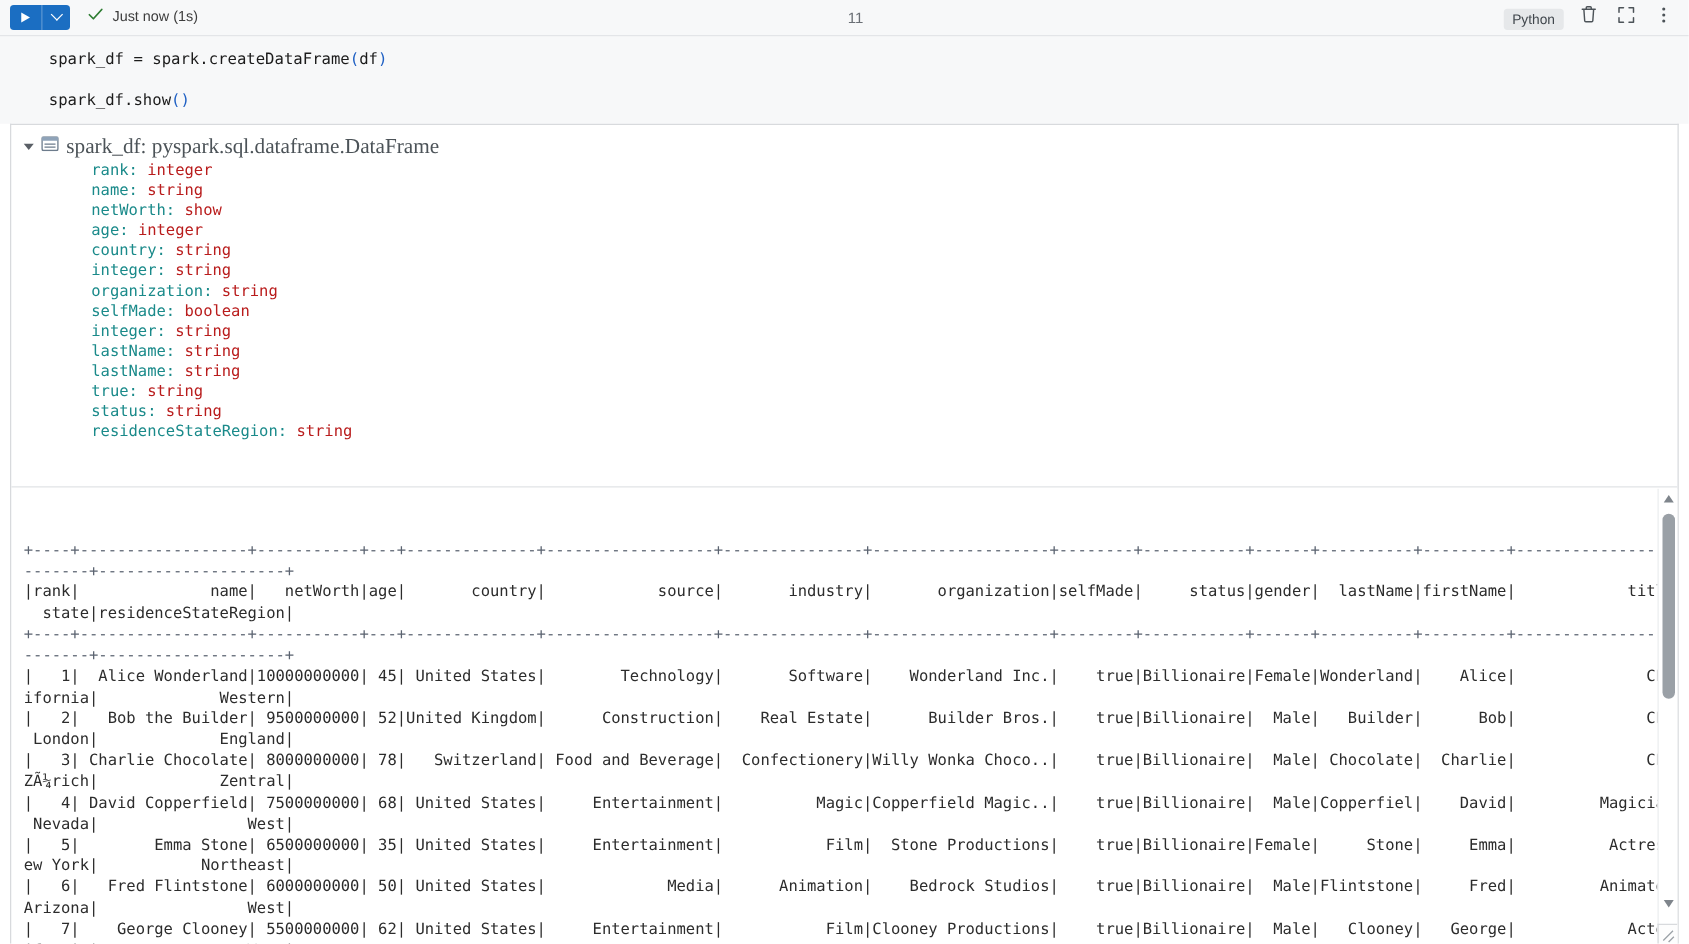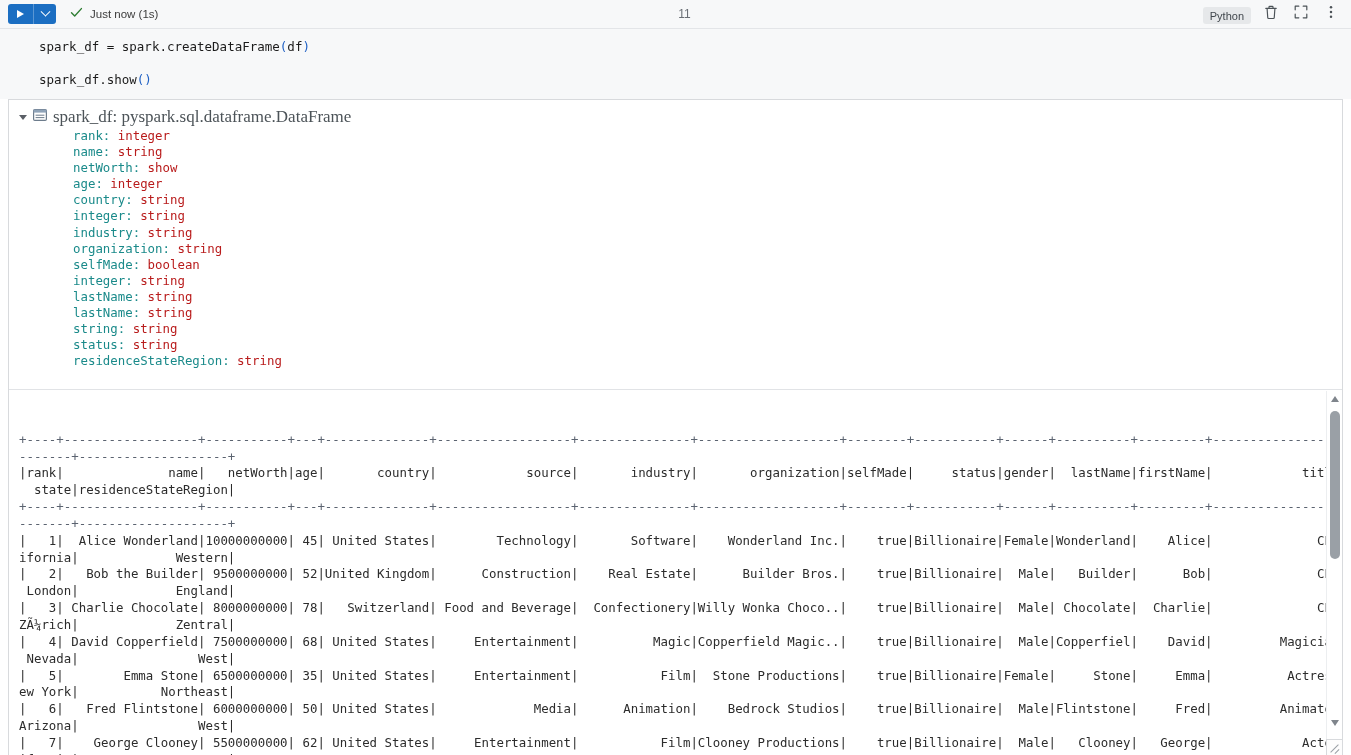--- a/index.html
+++ b/index.html
@@ -300,27 +300,26 @@
         <span>pyspark.sql.dataframe.DataFrame</span>
       </span>
     </div>
     <div id="schema-rows">
         <div class="schema-row"><span class="fld">rank:</span><span class="typ"> integer</span></div>
         <div class="schema-row"><span class="fld">name:</span><span class="typ"> string</span></div>
         <div class="schema-row"><span class="fld">netWorth:</span><span class="typ"> show</span></div>
         <div class="schema-row"><span class="fld">age:</span><span class="typ"> integer</span></div>
         <div class="schema-row"><span class="fld">country:</span><span class="typ"> string</span></div>
         <div class="schema-row"><span class="fld">integer:</span><span class="typ"> string</span></div>
-        <div class="schema-row"><span class="fld">industry:</span><span class="typ"> string</span></div>
         <div class="schema-row"><span class="fld">organization:</span><span class="typ"> string</span></div>
         <div class="schema-row"><span class="fld">selfMade:</span><span class="typ"> boolean</span></div>
         <div class="schema-row"><span class="fld">integer:</span><span class="typ"> string</span></div>
         <div class="schema-row"><span class="fld">lastName:</span><span class="typ"> string</span></div>
         <div class="schema-row"><span class="fld">lastName:</span><span class="typ"> string</span></div>
-        <div class="schema-row"><span class="fld">string:</span><span class="typ"> string</span></div>
+        <div class="schema-row"><span class="fld">true:</span><span class="typ"> string</span></div>
         <div class="schema-row"><span class="fld">status:</span><span class="typ"> string</span></div>
         <div class="schema-row"><span class="fld">residenceStateRegion:</span><span class="typ"> string</span></div>
       </div>
   </div>
 
   <div class="table-out">
     <div id="table-text"><div class="ln-rule">+----+------------------+-----------+---+--------------+------------------+---------------+-------------------+--------+-----------+------+----------+---------+-----------------+---</div><div class="ln-rule">-------+--------------------+</div><div>|rank|              name|   netWorth|age|       country|            source|       industry|       organization|selfMade|     status|gender|  lastName|firstName|            title|   </div><div>  state|residenceStateRegion|</div><div class="ln-rule">+----+------------------+-----------+---+--------------+------------------+---------------+-------------------+--------+-----------+------+----------+---------+-----------------+---</div><div class="ln-rule">-------+--------------------+</div><div>|   1|  Alice Wonderland|10000000000| 45| United States|        Technology|       Software|    Wonderland Inc.|    true|Billionaire|Female|Wonderland|    Alice|              CEO|Cal</div><div>ifornia|             Western|</div><div>|   2|   Bob the Builder| 9500000000| 52|United Kingdom|      Construction|    Real Estate|      Builder Bros.|    true|Billionaire|  Male|   Builder|      Bob|              CEO|   </div><div> London|             England|</div><div>|   3| Charlie Chocolate| 8000000000| 78|   Switzerland| Food and Beverage|  Confectionery|Willy Wonka Choco..|    true|Billionaire|  Male| Chocolate|  Charlie|              CEO|   </div><div>ZÃ¼rich|             Zentral|</div><div>|   4| David Copperfield| 7500000000| 68| United States|     Entertainment|          Magic|Copperfield Magic..|    true|Billionaire|  Male|Copperfiel|    David|         Magician|   </div><div> Nevada|                West|</div><div>|   5|        Emma Stone| 6500000000| 35| United States|     Entertainment|           Film|  Stone Productions|    true|Billionaire|Female|     Stone|     Emma|          Actress|  N</div><div>ew York|           Northeast|</div><div>|   6|   Fred Flintstone| 6000000000| 50| United States|             Media|      Animation|    Bedrock Studios|    true|Billionaire|  Male|Flintstone|     Fred|         Animator|   </div><div>Arizona|                West|</div><div>|   7|    George Clooney| 5500000000| 62| United States|     Entertainment|           Film|Clooney Productions|    true|Billionaire|  Male|   Clooney|   George|            Actor|Cal</div><div>ifornia|                West|</div></div>
   </div>
 
   <div class="vscroll">

